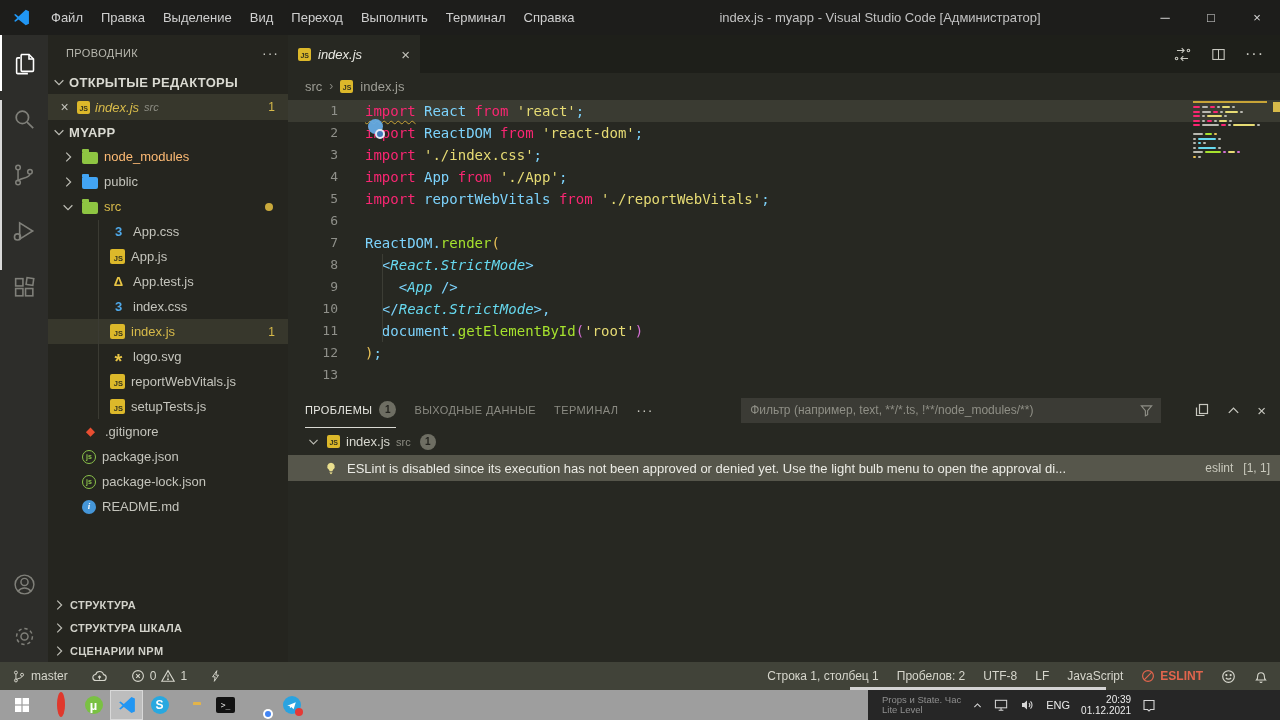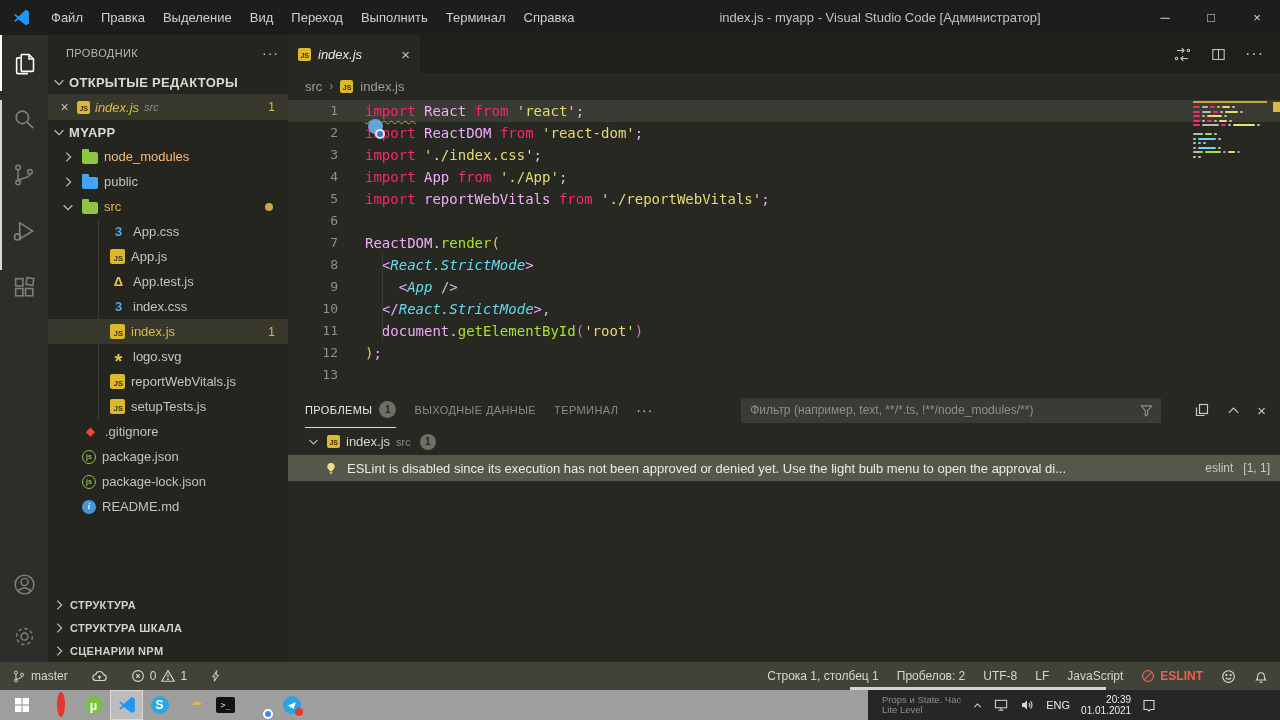--- a/index.html
+++ b/index.html
@@ -89,21 +89,21 @@
 
   .code{position:relative;flex:1;font-family:"DejaVu Sans Mono",monospace;
         font-size:14px;overflow:hidden;padding-top:1px}
   .cl{height:22px;line-height:22px;display:flex;white-space:pre}
   .cl.cur{background:#3a3b32}
   .ln{width:50px;text-align:right;color:#8f908a;flex:none;font-size:13px}
   .ct{margin-left:27px;position:relative}
   .cl.guide .ct::before{content:"";position:absolute;left:17px;top:0;bottom:0;width:1px;background:#3c3d35}
   .k,.ks{color:#f92672}
   .ks{text-decoration:underline wavy #c8a437;text-decoration-thickness:1px;text-underline-offset:4px}
-  .w{color:#f0abfc}.s{color:#e6db74}.f{color:#a6e22e}
+  .w{color:#7dd3fc}.s{color:#e6db74}.f{color:#a6e22e}
   .j{color:#66d9ef;font-style:italic}
   .b1{color:#e8c157}.b2{color:#d670d6}
 
   .minimap{position:absolute;top:2px;right:13px;width:74px}
   .mm-top{height:2px;background:#c8a437;margin-bottom:3px}
   .mm-row{display:flex;gap:2px;height:2px;margin-bottom:2.5px}
   .mm-row span{height:2px;border-radius:1px}
   .ovr{position:absolute;top:3px;right:0;width:7px;height:10px;background:#d7ba4a}
   .touch{position:absolute;left:80px;top:20px;width:15px;height:15px;border-radius:50%;
          background:#66abe3;opacity:.95;z-index:3}
@@ -756,21 +756,21 @@
         </span>
       <span>
           <svg width="15" height="14" viewBox="0 0 14 14">
             <path d="M1.5 5v4h2.2L6.5 11.5v-9L3.7 5z" fill="currentColor"></path>
             <path d="M8.5 5a3 3 0 0 1 0 4M10 3.3a5.3 5.3 0 0 1 0 7.4" fill="none" stroke="currentColor" stroke-width="1.1"></path>
           </svg>
         </span>
       <span class="tray-lang">ENG</span>
       <span class="tray-clock">
         <span>20:39</span><br>
-        <span>01.01.2021</span>
+        <span>01.12.2021</span>
       </span>
       <span>
           <svg width="14" height="14" viewBox="0 0 14 14" fill="none" stroke="currentColor" stroke-width="1.1">
             <path d="M2 2.5h10v9H8.5L7 13l-1.5-1.5H2z"></path>
           </svg>
         </span>
     </div>
   </div>
 
   <div class="edge-left"></div>

